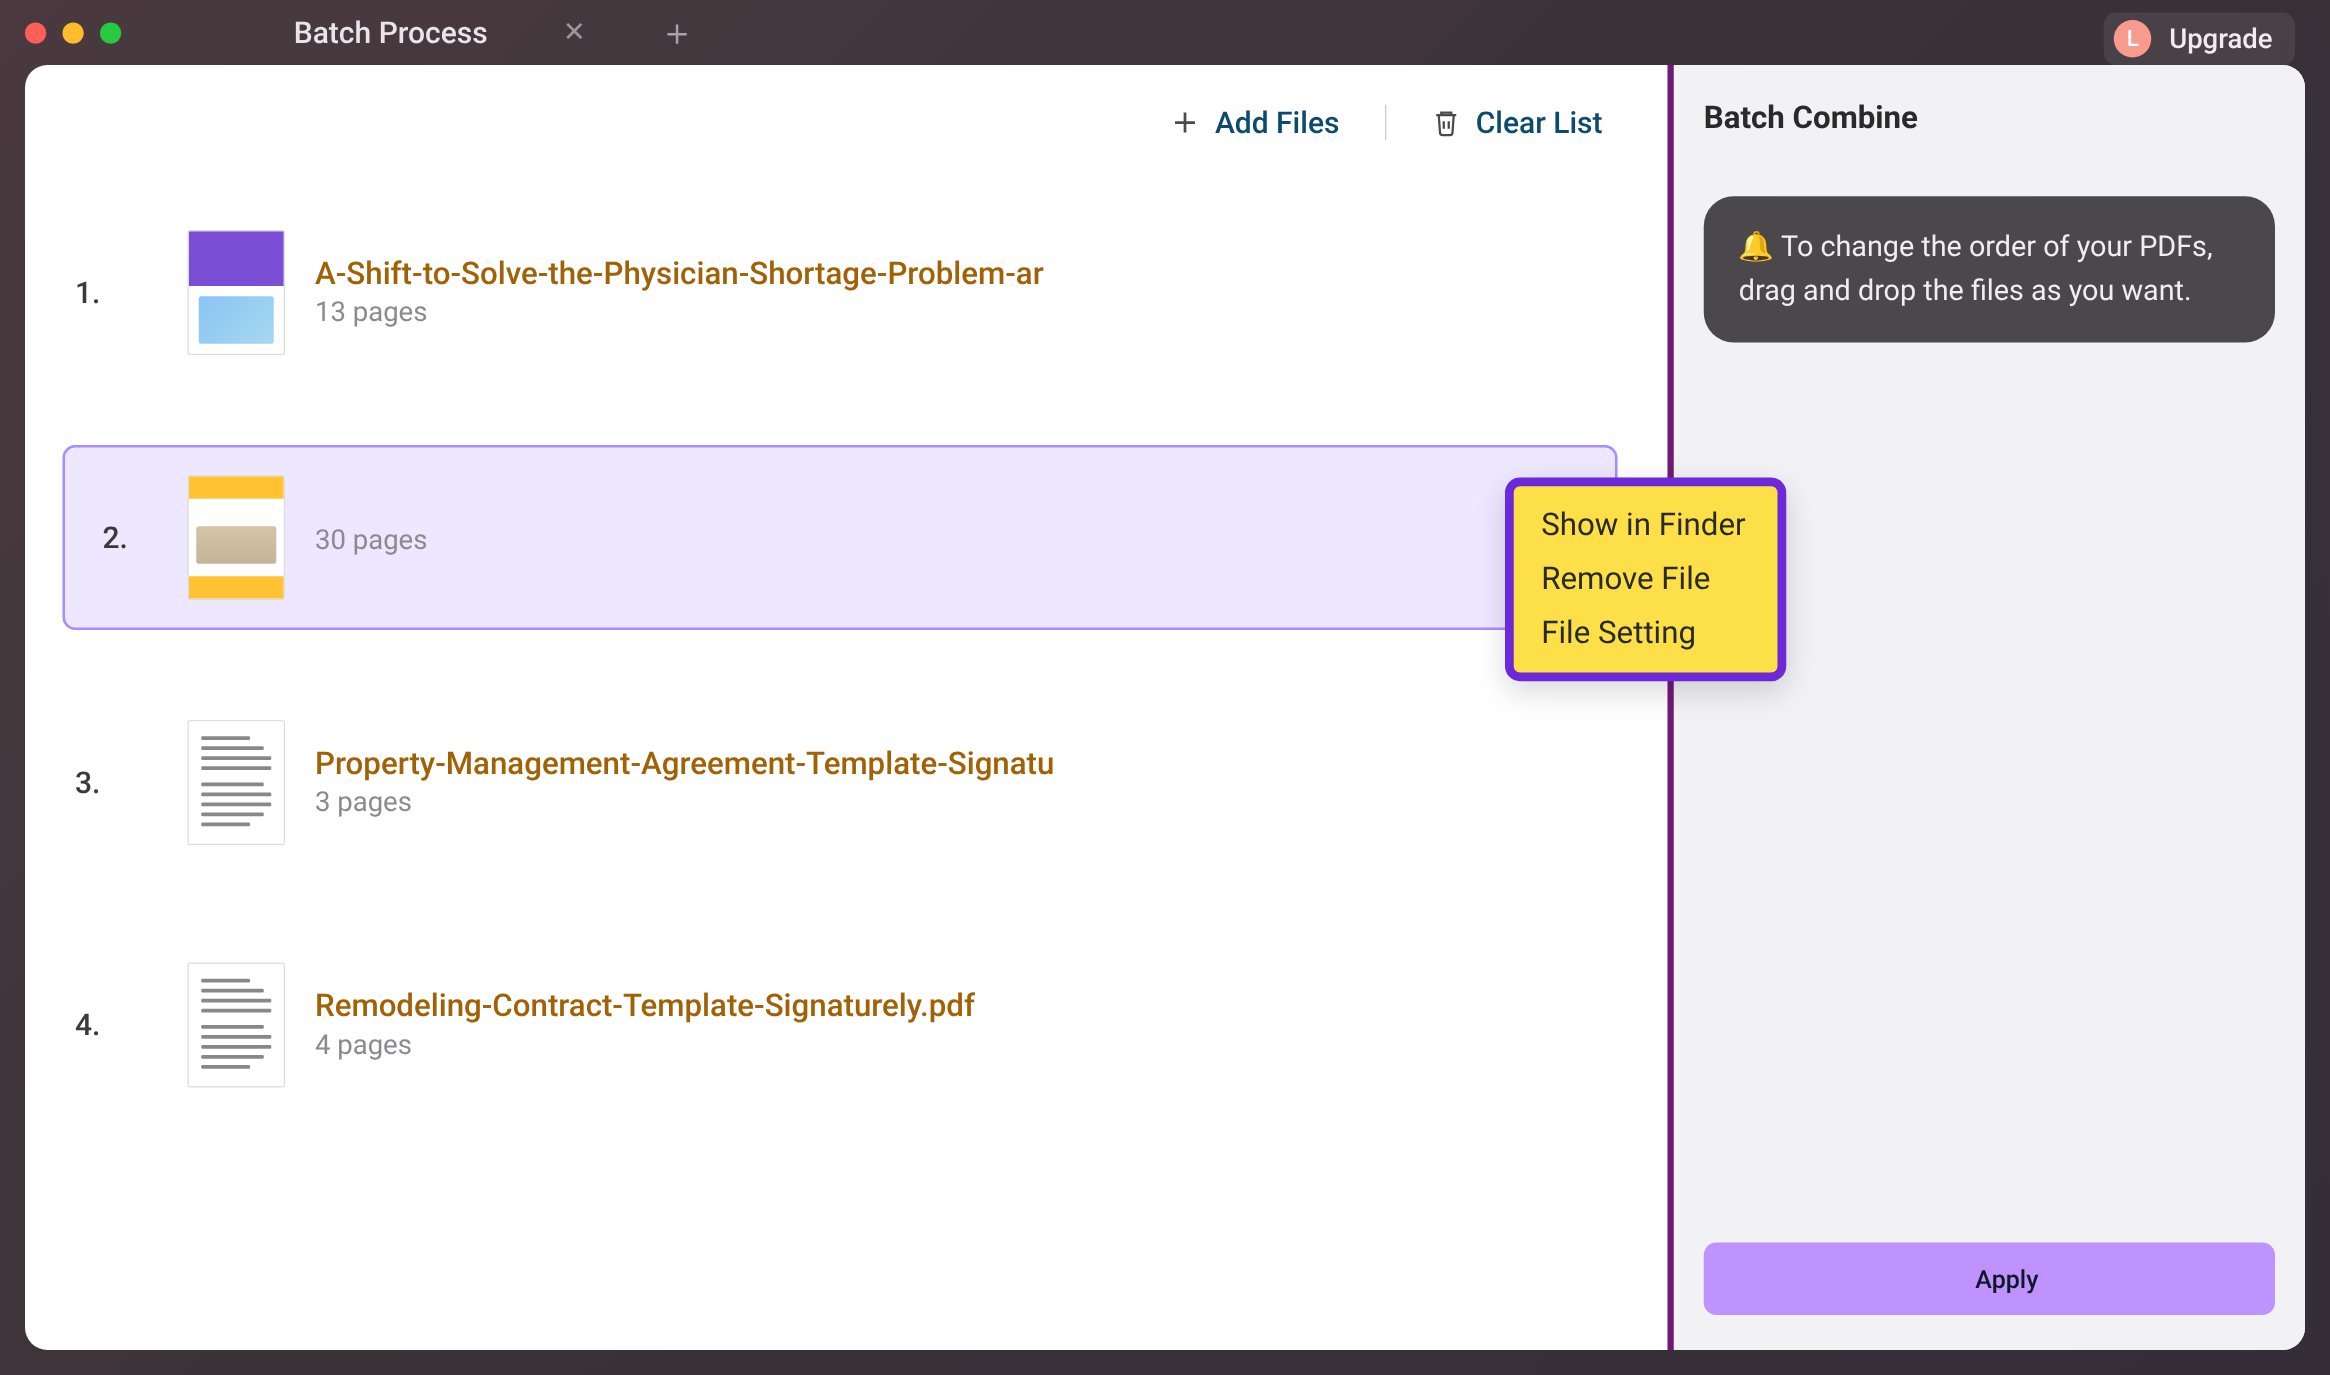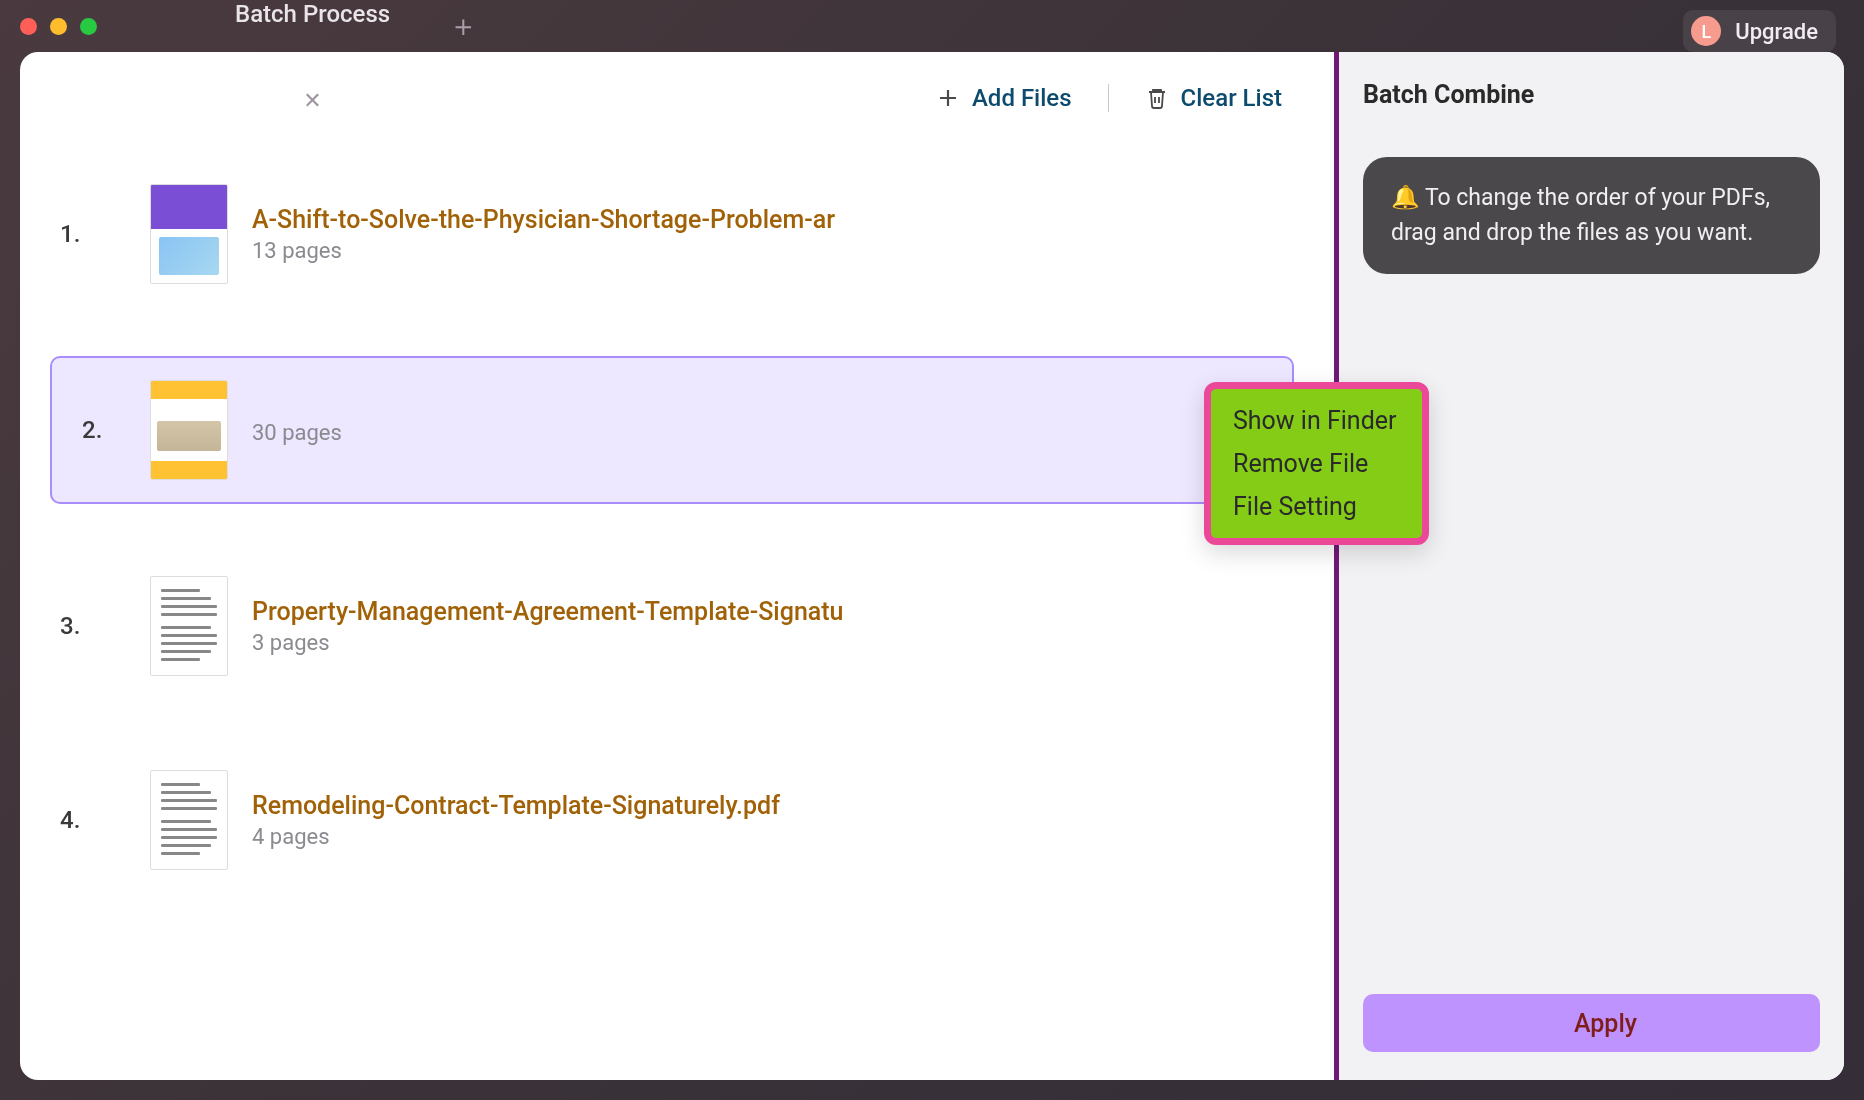--- a/index.html
+++ b/index.html
@@ -40,21 +40,20 @@
       display: flex;
       align-items: center;
       gap: 60px;
       padding: 0 28px;
       height: 52px;
       color: #e8e4e8;
       font-size: 24px;
       border-top-left-radius: 10px;
       border-top-right-radius: 10px;
       font-weight: 500;
-      flex-direction: column;
     }
     .tab-close {
       color: #9e969e;
       font-size: 22px;
       cursor: pointer;
     }
     .new-tab {
       color: #aaa0aa;
       font-size: 30px;
       font-weight: 300;
@@ -249,22 +248,22 @@
       justify-content: center;
       color: #555;
       font-size: 22px;
       letter-spacing: 2px;
       cursor: pointer;
       font-weight: 700;
       margin-right: 10px;
     }
     .context-menu {
       position: absolute;
-      background: #84cc16;
-      border: 7px solid #ec4899;
+      background: #fde047;
+      border: 7px solid #6d28d9;
       border-radius: 12px;
       padding: 10px 26px 10px 22px;
       top: 382px;
       left: 1204px;
       box-shadow: 0 8px 24px rgba(0,0,0,0.15);
       z-index: 50;
     }
     .context-menu-item {
       font-size: 25px;
       color: #2a2a2a;
@@ -285,22 +284,22 @@
       padding: 24px 28px;
       font-size: 23px;
       line-height: 1.5;
     }
     .apply-btn {
       position: absolute;
       bottom: 28px;
       left: 24px;
       right: 24px;
       background: #be93fd;
-      color: #7f1d1d;
-      font-size: 25px;
+      color: #0f172a;
+      font-size: 20px;
       font-weight: 500;
       height: 58px;
       border-radius: 10px;
       display: flex;
       align-items: center;
       justify-content: center;
       cursor: pointer;
       padding-left: 28px;
     }
   </style>

